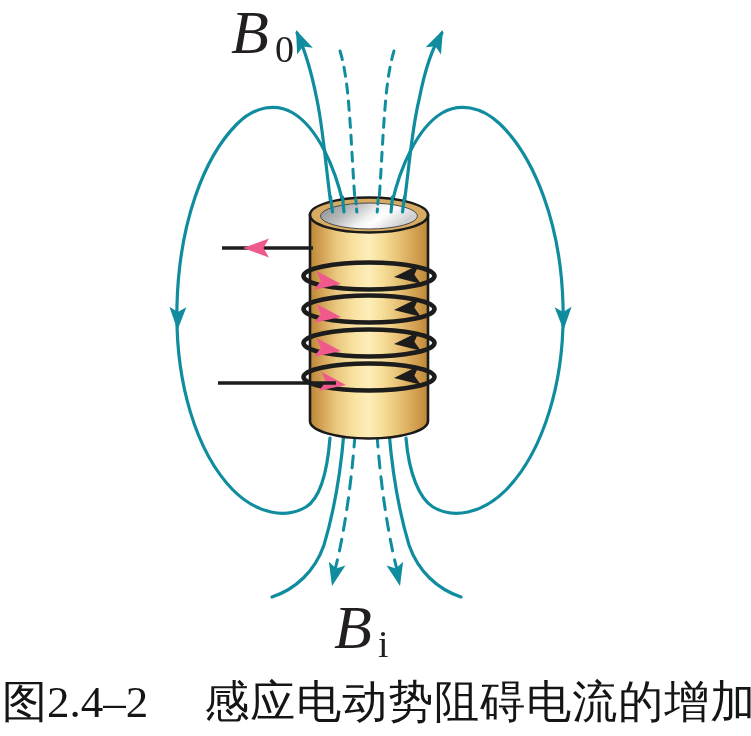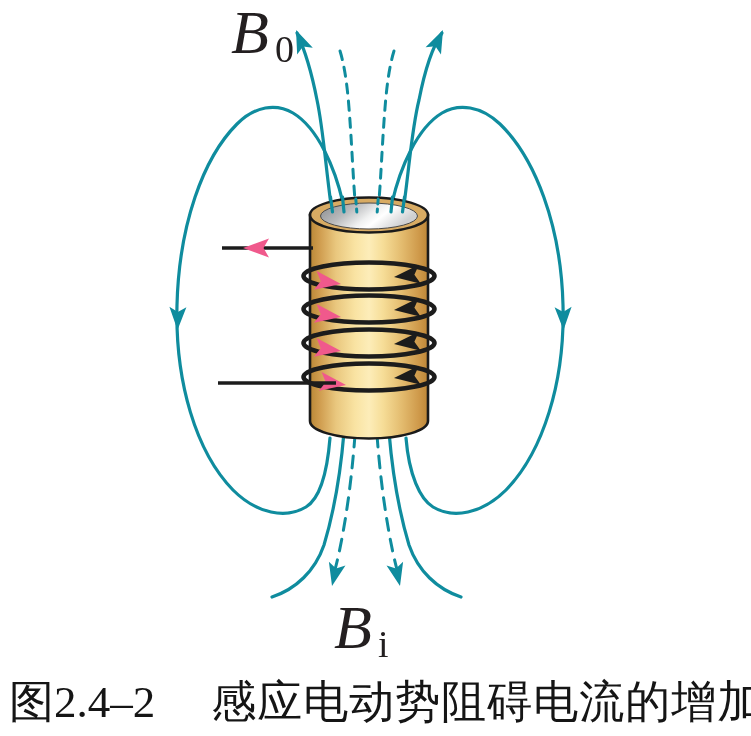--- a/index.html
+++ b/index.html
@@ -12,21 +12,21 @@
   .dash-top{stroke-dasharray:5 5;stroke-width:3px;}
   .teal-head{fill:var(--field-line);stroke:none;}
   .pink-head{fill:var(--induced-arrow);stroke:none;}
   .black-head{fill:var(--current);stroke:none;}
   .winding{fill:none;stroke:var(--current);stroke-width:4.6px;}
   .wire{stroke:var(--current);stroke-width:3.4px;fill:none;}
   .cyl-outline{stroke:var(--outline);stroke-width:2.6px;}
   .label-main{font-style:italic;font-size:62px;fill:#231f20;}
   .label-sub{font-size:38px;fill:#231f20;}
   #caption{position:absolute;left:0;top:672px;width:670px;display:flex;align-items:baseline;
-           font-size:45px;color:#151515;white-space:nowrap;padding-left:7px;}
+           font-size:45px;color:#151515;white-space:nowrap;}
   #caption .num{padding-left:2px;}
   #caption .ttl{margin-left:56px;letter-spacing:1px;}
 </style>
 </head>
 <body>
 
 <div id="stage">
   <svg width="751" height="736" viewBox="0 0 751 736">
     <defs>
       <linearGradient id="goldGrad" x1="0" y1="0" x2="1" y2="0">

